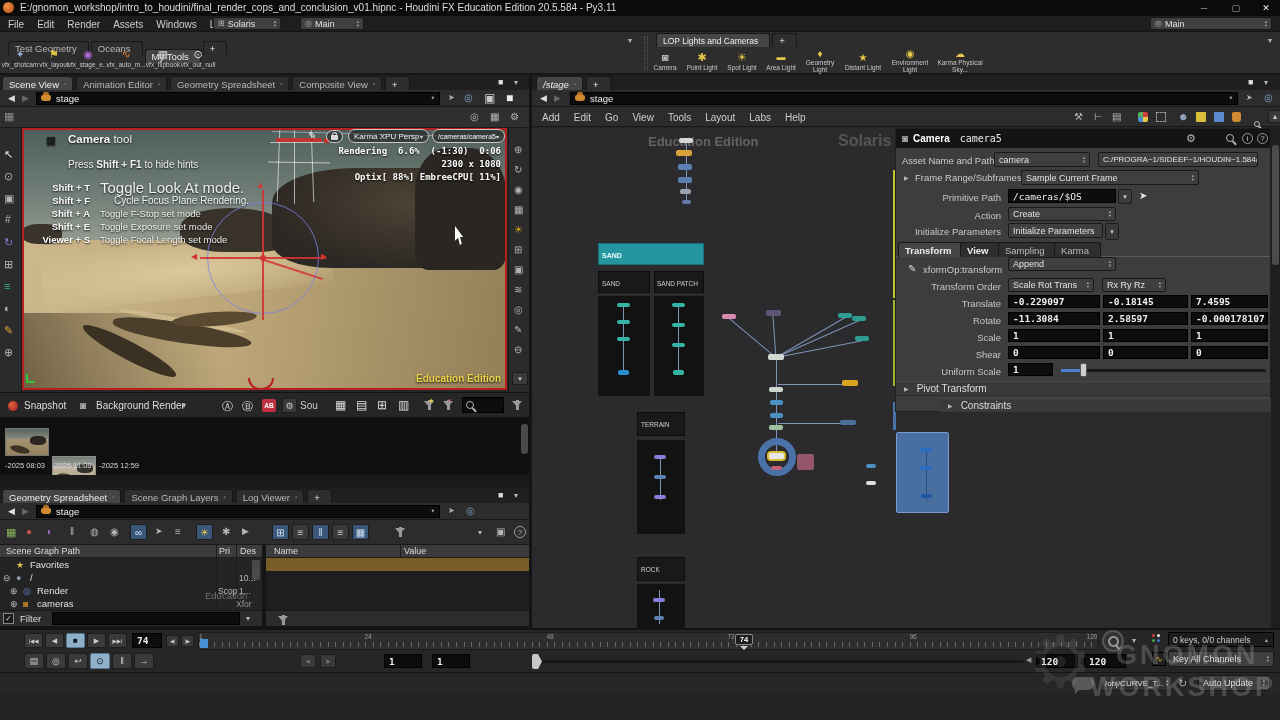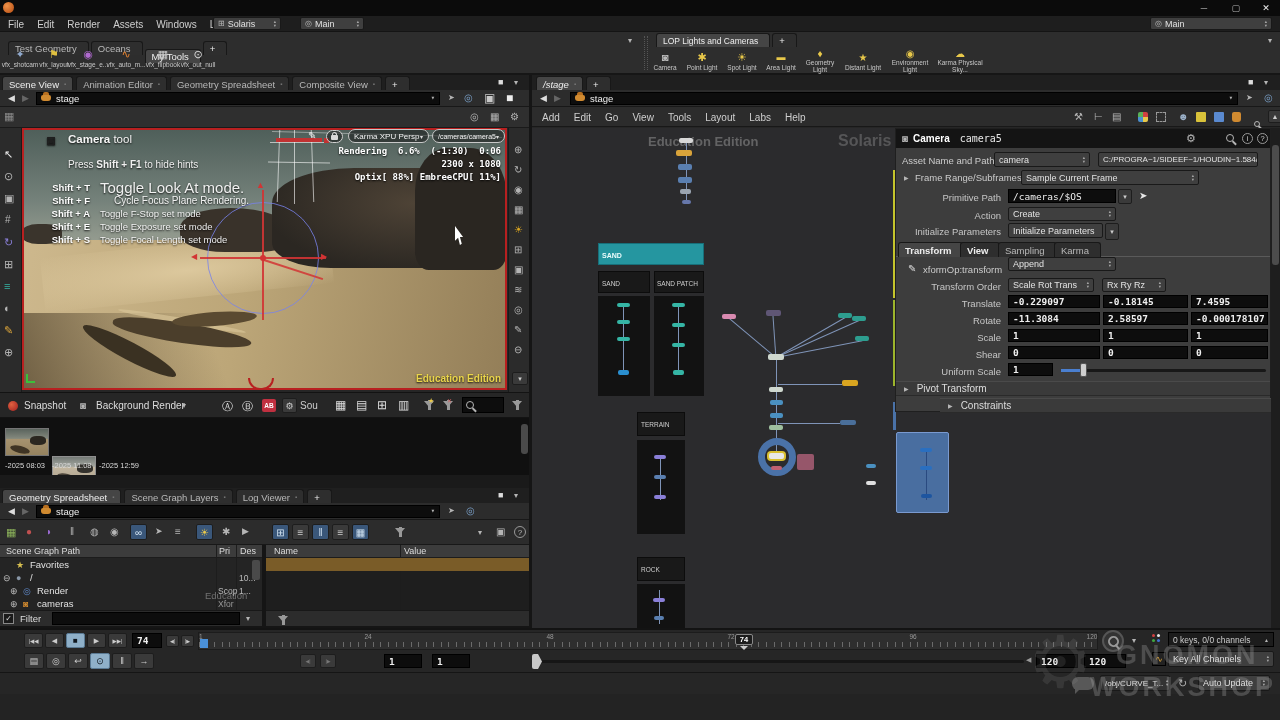--- a/index.html
+++ b/index.html
@@ -50,20 +50,21 @@
   .thumb::after{content:"";position:absolute;left:4px;bottom:2px;width:20px;height:7px;background:#4a3d2a;border-radius:50%;transform:rotate(14deg);}
   .band{background:#3a3a3a;border-top:1px solid #4a4a4a;border-bottom:1px solid #2a2a2a;display:flex;align-items:center;color:#ddd;}
 </style>
 </head>
 <body>
 
 <div id="root">
 
   <div class="a f" style="left:0;top:0;width:1280px;height:16px;background:#0b0b0b;">
     <div class="a" style="left:3px;top:2px;width:11px;height:11px;border-radius:50%;background:radial-gradient(circle at 35% 35%,#f0934a,#b34a10);"></div>
+    <div class="a" style="left:20px;top:2px;font-size:10px;color:#ddd;white-space:nowrap;">E:/gnomon_workshop/intro_to_houdini/final_render_cops_and_conclusion_v01.hipnc - Houdini FX Education Edition 20.5.584 - Py3.11</div>
     <div class="a ic" style="left:1190px;top:0;width:28px;height:16px;font-size:9px;">─</div>
     <div class="a ic" style="left:1222px;top:0;width:28px;height:16px;font-size:9px;">▢</div>
     <div class="a ic" style="left:1252px;top:0;width:28px;height:16px;font-size:9px;color:#eee;">✕</div>
   </div>
 
   <div class="a" style="left:0;top:16px;width:1280px;height:16px;background:#1e1e1e;border-bottom:1px solid #141414;">
     <div class="a f" style="left:8px;top:0;height:16px;gap:13px;font-size:10px;color:#cfcfcf;">
       <span>File</span>
       <span>Edit</span>
       <span>Render</span>
@@ -296,21 +297,21 @@
       </div>
       <div class="f sh" style="height:13px;">
         <b style="display:inline-block;width:58px;text-align:right;font-size:9.5px;color:#fff;">Shift + A</b>
         <span style="margin-left:10px;font-size:9.5px;color:rgba(255,255,255,.92);">Toggle F-Stop set mode</span>
       </div>
       <div class="f sh" style="height:13px;">
         <b style="display:inline-block;width:58px;text-align:right;font-size:9.5px;color:#fff;">Shift + E</b>
         <span style="margin-left:10px;font-size:9.5px;color:rgba(255,255,255,.92);">Toggle Exposure set mode</span>
       </div>
       <div class="f sh" style="height:13px;">
-        <b style="display:inline-block;width:58px;text-align:right;font-size:9.5px;color:#fff;">Shift + S</b>
+        <b style="display:inline-block;width:58px;text-align:right;font-size:9.5px;color:#fff;">Viewer + S</b>
         <span style="margin-left:10px;font-size:9.5px;color:rgba(255,255,255,.92);">Toggle Focal Length set mode</span>
       </div>
     </div>
 
     <div class="a sh" style="right:6px;top:245px;font-size:10px;font-weight:bold;color:#ead54b;">Education Edition</div>
     <div class="a cursor" style="left:433px;top:98px;"></div>
   </div>
 
   <div class="a" style="left:0;top:392px;width:530px;height:26px;background:#262626;border-top:1px solid #131313;border-bottom:1px solid #131313;">
     <div class="a" style="left:8px;top:8px;width:10px;height:10px;border-radius:50%;background:radial-gradient(circle at 35% 35%,#e06040,#a02020);"></div>
@@ -426,21 +427,21 @@
       <span class="ic" style="position:absolute;left:10px;font-size:9px;color:#bbb;">⊕</span>
       <span class="ic" style="position:absolute;left:23px;font-size:9px;color:#5f88c8;">◎</span>
       <span style="position:absolute;left:37px;font-size:9.5px;color:#e0e0e0;">Render</span>
       <span style="position:absolute;left:218px;font-size:8.5px;color:#bbb;">Scop</span>
       <span style="position:absolute;left:239px;font-size:8.5px;color:#bbb;">1...</span>
     </div>
     <div class="a f" style="left:0;top:52px;width:262px;height:13px;">
       <span class="ic" style="position:absolute;left:10px;font-size:9px;color:#bbb;">⊕</span>
       <span class="ic" style="position:absolute;left:23px;font-size:9px;color:#d0892f;">◙</span>
       <span style="position:absolute;left:37px;font-size:9.5px;color:#e0e0e0;">cameras</span>
-      <span style="position:absolute;left:218px;font-size:8.5px;color:#999;">Xfor</span>
+      <span style="position:absolute;left:236px;font-size:8.5px;color:#999;">Xfor</span>
     </div>
     <span class="a" style="left:205px;top:45px;font-size:9.5px;color:rgba(175,175,175,.55);">Education</span>
     <div class="a" style="left:252px;top:15px;width:8px;height:20px;background:#4a4a4a;border-radius:2px;"></div>
   </div>
   <div class="a f" style="left:0;top:610px;width:262px;height:16px;background:#2c2c2c;border-top:1px solid #181818;">
     <span class="a chk" style="left:3px;top:2px;width:11px;height:11px;border:1px solid #888;background:#1a1a1a;display:flex;align-items:center;justify-content:center;"></span>
     <span style="position:absolute;left:20px;font-size:9.5px;color:#ddd;">Filter</span>
     <div class="a" style="left:52px;top:1px;width:188px;height:13px;background:#0d0d0d;border:1px solid #000;"></div>
     <span class="a ic" style="left:246px;top:3px;font-size:8px;">▾</span>
   </div>

